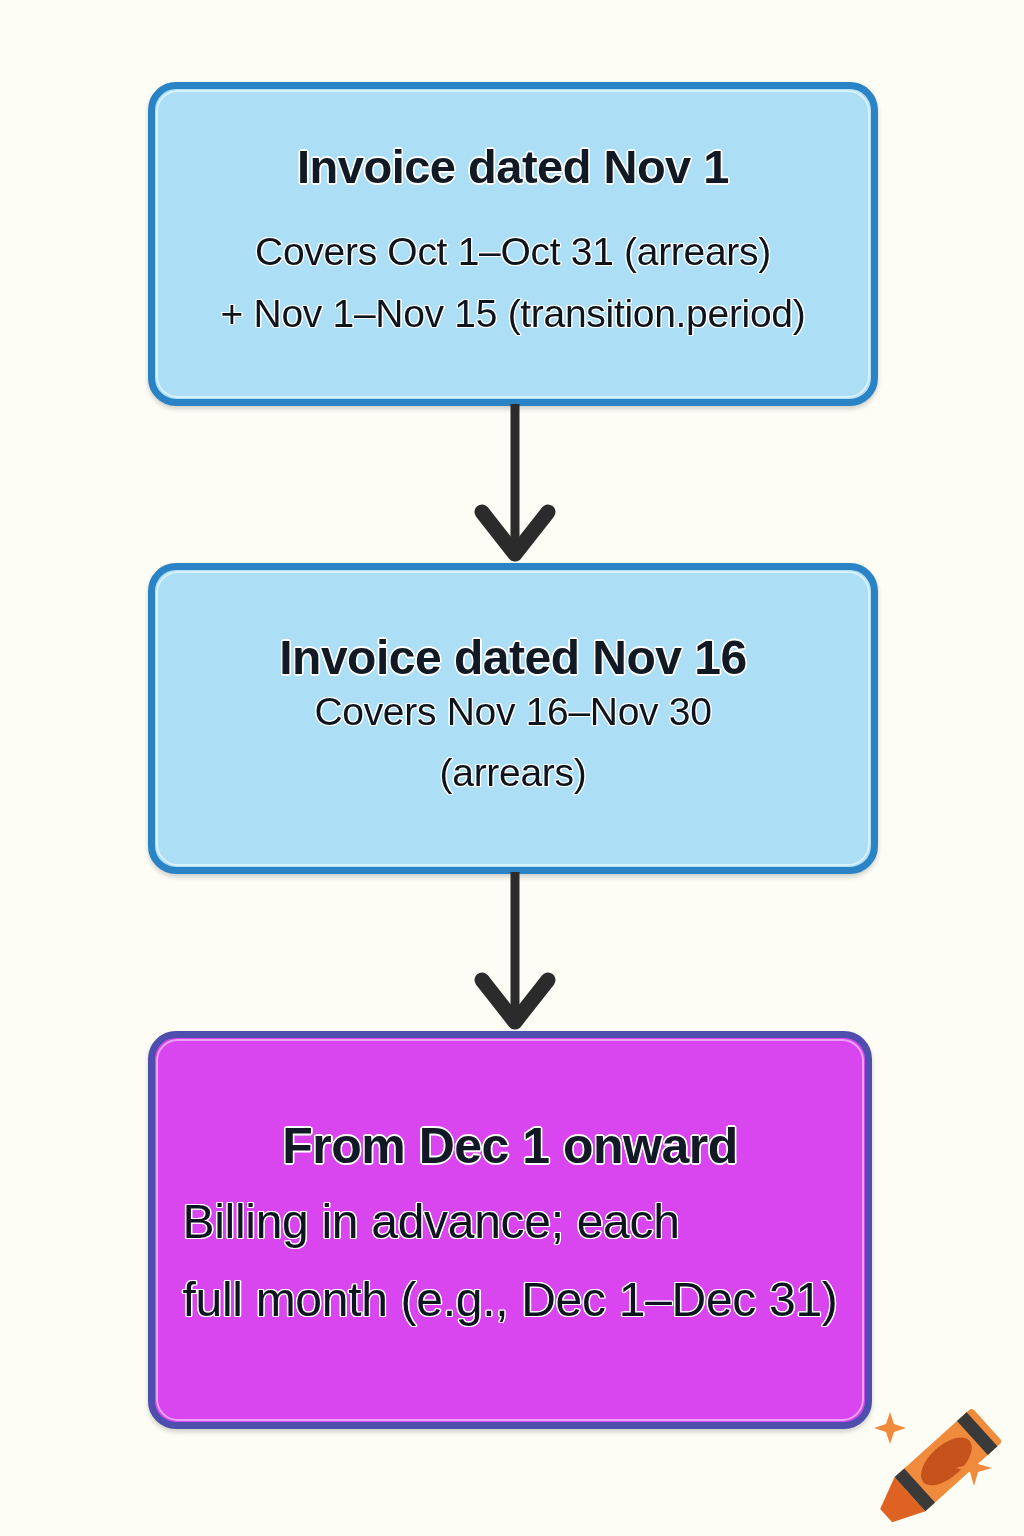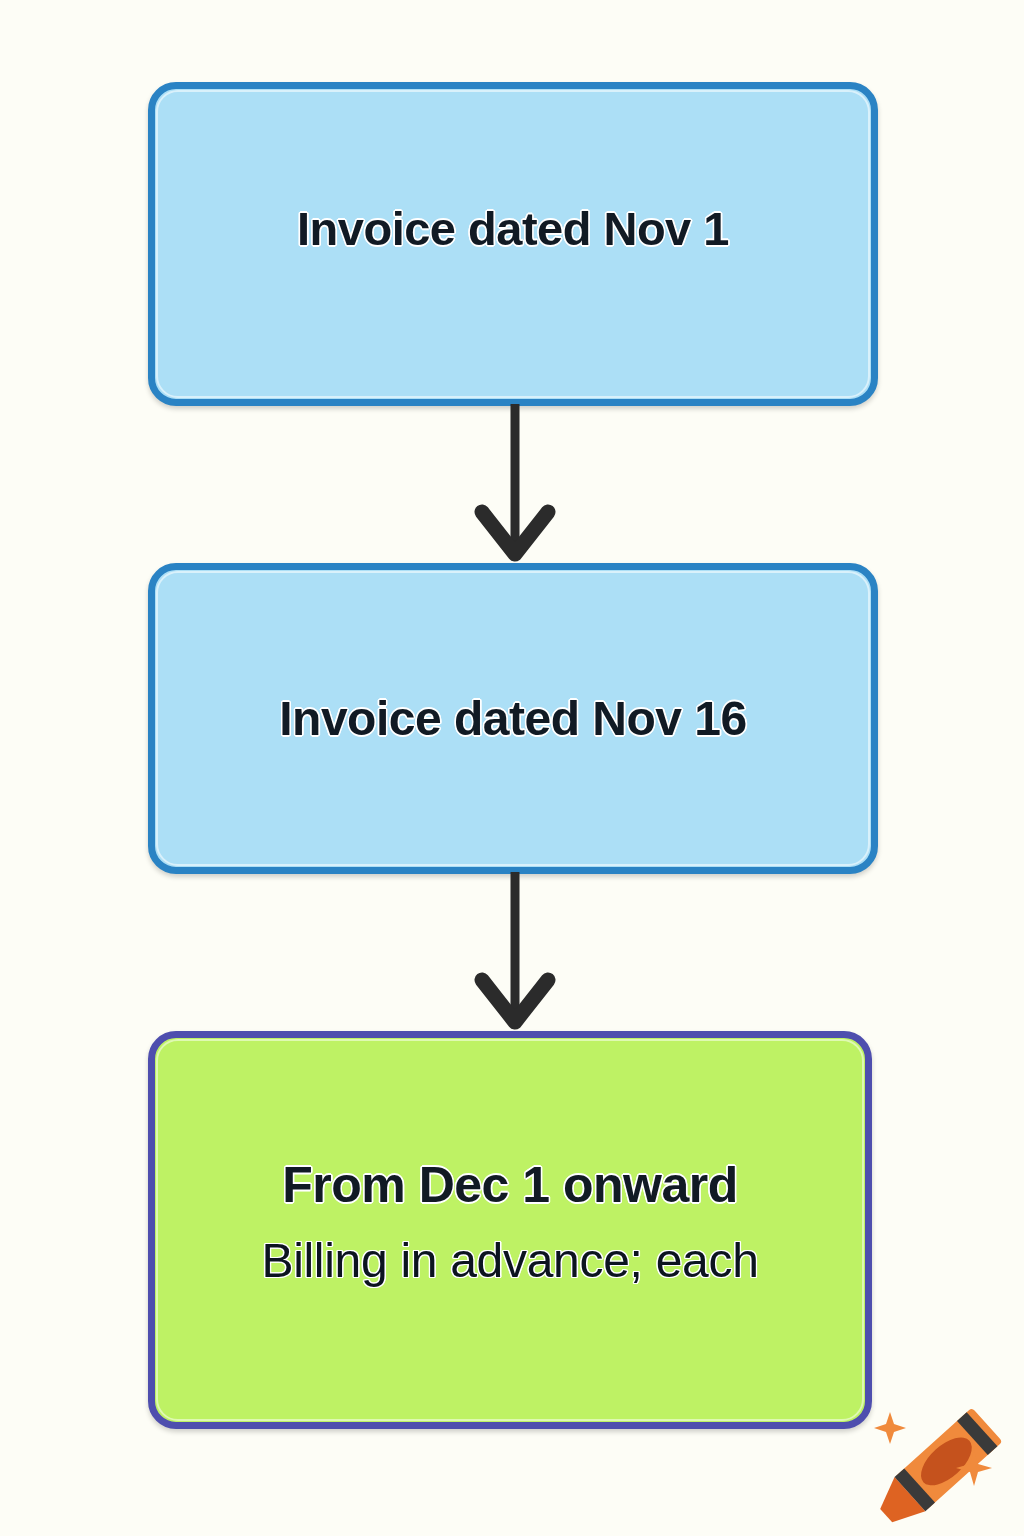--- a/index.html
+++ b/index.html
@@ -80,21 +80,21 @@
     content: "";
     position: absolute;
     inset: 1px;
     border-radius: 22px;
     border: 2px solid rgba(255,255,255,0.55);
     pointer-events: none;
   }
 
   
   .node--purple {
-    background: #bef264;
+    background: #d946ef;
     border: 7px solid #4E4EAE;
     box-shadow: 0 3px 5px rgba(0,0,0,0.18);
   }
   .node--purple::after {
     content: "";
     position: absolute;
     inset: 1px;
     border-radius: 22px;
     border: 2px solid rgba(255,255,255,0.5);
     pointer-events: none;
@@ -129,44 +129,53 @@
   }
 </style>
 </head>
 <body>
 
 <div id="flow-canvas">
 
   <div class="node node--blue" id="node-invoice-nov1">
     <div class="node-inner">
       <div class="node-title">Invoice dated Nov 1</div>
+      <div class="node-body">
+        <span class="line">Covers Oct 1–Oct 31 (arrears)</span>
+        <span class="line">+ Nov 1–Nov 15 (transition.period)</span>
+      </div>
     </div>
   </div>
 
   <svg class="arrow" id="arrow-1" viewBox="0 0 110 162">
     <line x1="55" y1="0" x2="55" y2="148" stroke="#2B2B2B" stroke-width="9" stroke-linecap="butt"></line>
     <path d="M 22 108 L 55 150 L 88 108" fill="none" stroke="#2B2B2B" stroke-width="15" stroke-linecap="round" stroke-linejoin="round"></path>
   </svg>
 
   <div class="node node--blue" id="node-invoice-nov16">
     <div class="node-inner">
       <div class="node-title">Invoice dated Nov 16</div>
+      <div class="node-body">
+        <span class="line">Covers Nov 16–Nov 30</span>
+        <span class="line">(arrears)</span>
+      </div>
     </div>
   </div>
 
   <svg class="arrow" id="arrow-2" viewBox="0 0 110 162">
     <line x1="55" y1="0" x2="55" y2="148" stroke="#2B2B2B" stroke-width="9" stroke-linecap="butt"></line>
     <path d="M 22 108 L 55 150 L 88 108" fill="none" stroke="#2B2B2B" stroke-width="15" stroke-linecap="round" stroke-linejoin="round"></path>
   </svg>
 
   <div class="node node--purple" id="node-from-dec1">
     <div class="node-inner">
       <div class="node-title">From Dec 1 onward</div>
       <div class="node-body">
         <span class="line">Billing in advance; each</span>
+        <span class="line">full month (e.g., Dec 1–Dec 31)</span>
       </div>
     </div>
   </div>
 
   <svg id="crayon-decoration" viewBox="0 0 160 144">
     <g transform="rotate(-42 80 72)">
 
       <rect x="36" y="50" width="104" height="46" rx="4" fill="#F08A3C"></rect>
 
       <path d="M 36 50 L 4 64 L 4 82 L 36 96 Z" fill="#DE6322"></path>

